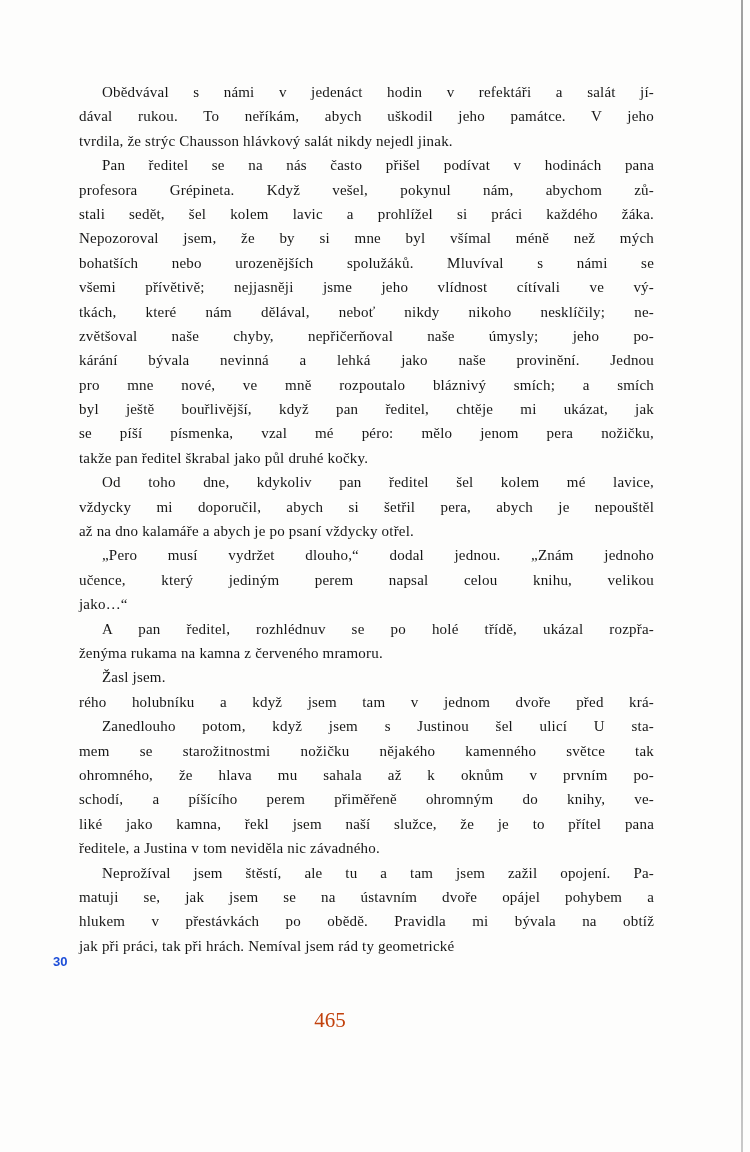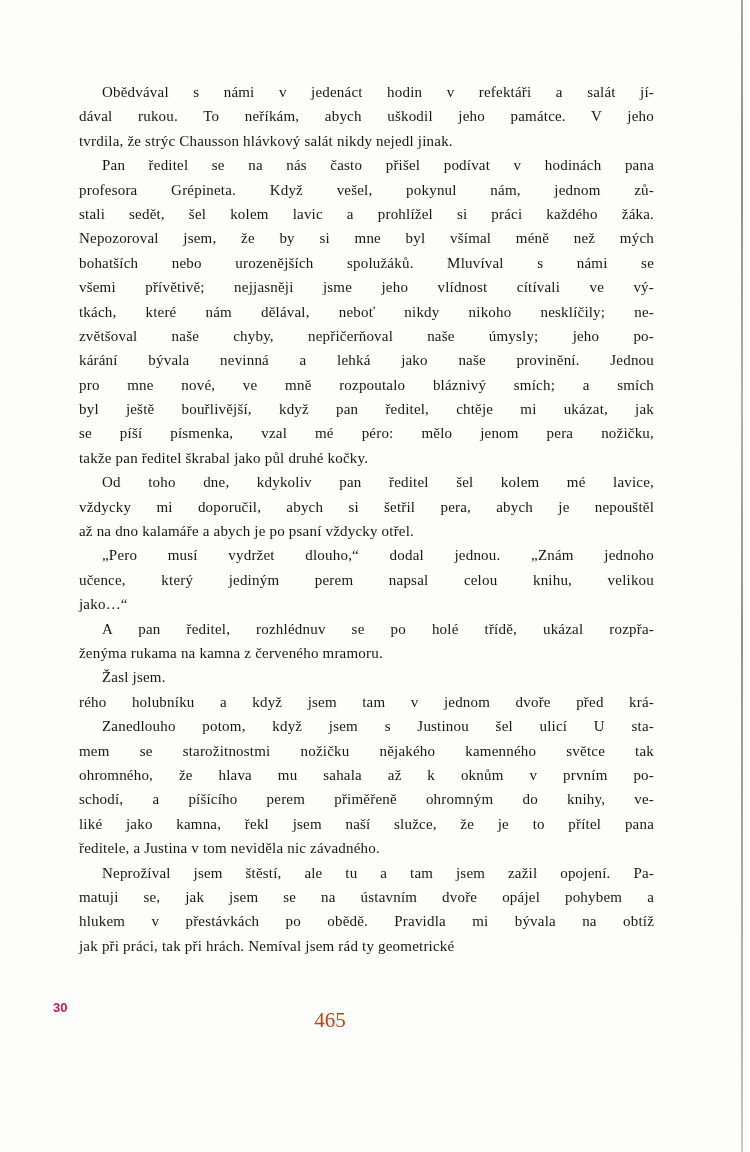--- a/index.html
+++ b/index.html
@@ -41,25 +41,25 @@
   }
   .line.first {
     text-indent: 23px;
   }
   .line.last {
     text-align-last: left;
   }
   .signature-mark {
     position: absolute;
     left: 53px;
-    top: 1000px;
+    top: 954px;
     font-family: "Liberation Sans", "DejaVu Sans", sans-serif;
     font-size: 13px;
     font-weight: 600;
-    color: #be185d;
+    color: #1d4ed8;
   }
   .page-number {
     position: absolute;
     left: 296px;
     top: 1008px;
     width: 68px;
     text-align: center;
     font-size: 21px;
     color: #c2410c;
   }
@@ -81,21 +81,21 @@
 <div class="page">
 
   <div class="page-text">
       <div class="paragraph">
         <div class="line first">Obědvával s námi v jedenáct hodin v refektáři a salát jí-</div>
         <div class="line">dával rukou. To neříkám, abych uškodil jeho památce. V jeho</div>
         <div class="line last">tvrdila, že strýc Chausson hlávkový salát nikdy nejedl jinak.</div>
       </div>
       <div class="paragraph">
         <div class="line first">Pan ředitel se na nás často přišel podívat v hodinách pana</div>
-        <div class="line">profesora Grépineta. Když vešel, pokynul nám, jednom zů-</div>
+        <div class="line">profesora Grépineta. Když vešel, pokynul nám, abychom zů-</div>
         <div class="line">stali sedět, šel kolem lavic a prohlížel si práci každého žáka.</div>
         <div class="line">Nepozoroval jsem, že by si mne byl všímal méně než mých</div>
         <div class="line">bohatších nebo urozenějších spolužáků. Mluvíval s námi se</div>
         <div class="line">všemi přívětivě; nejjasněji jsme jeho vlídnost cítívali ve vý-</div>
         <div class="line">tkách, které nám dělával, neboť nikdy nikoho nesklíčily; ne-</div>
         <div class="line">zvětšoval naše chyby, nepřičerňoval naše úmysly; jeho po-</div>
         <div class="line">kárání bývala nevinná a lehká jako naše provinění. Jednou</div>
         <div class="line">pro mne nové, ve mně rozpoutalo bláznivý smích; a smích</div>
         <div class="line">byl ještě bouřlivější, když pan ředitel, chtěje mi ukázat, jak</div>
         <div class="line">se píší písmenka, vzal mé péro: mělo jenom pera nožičku,</div>

